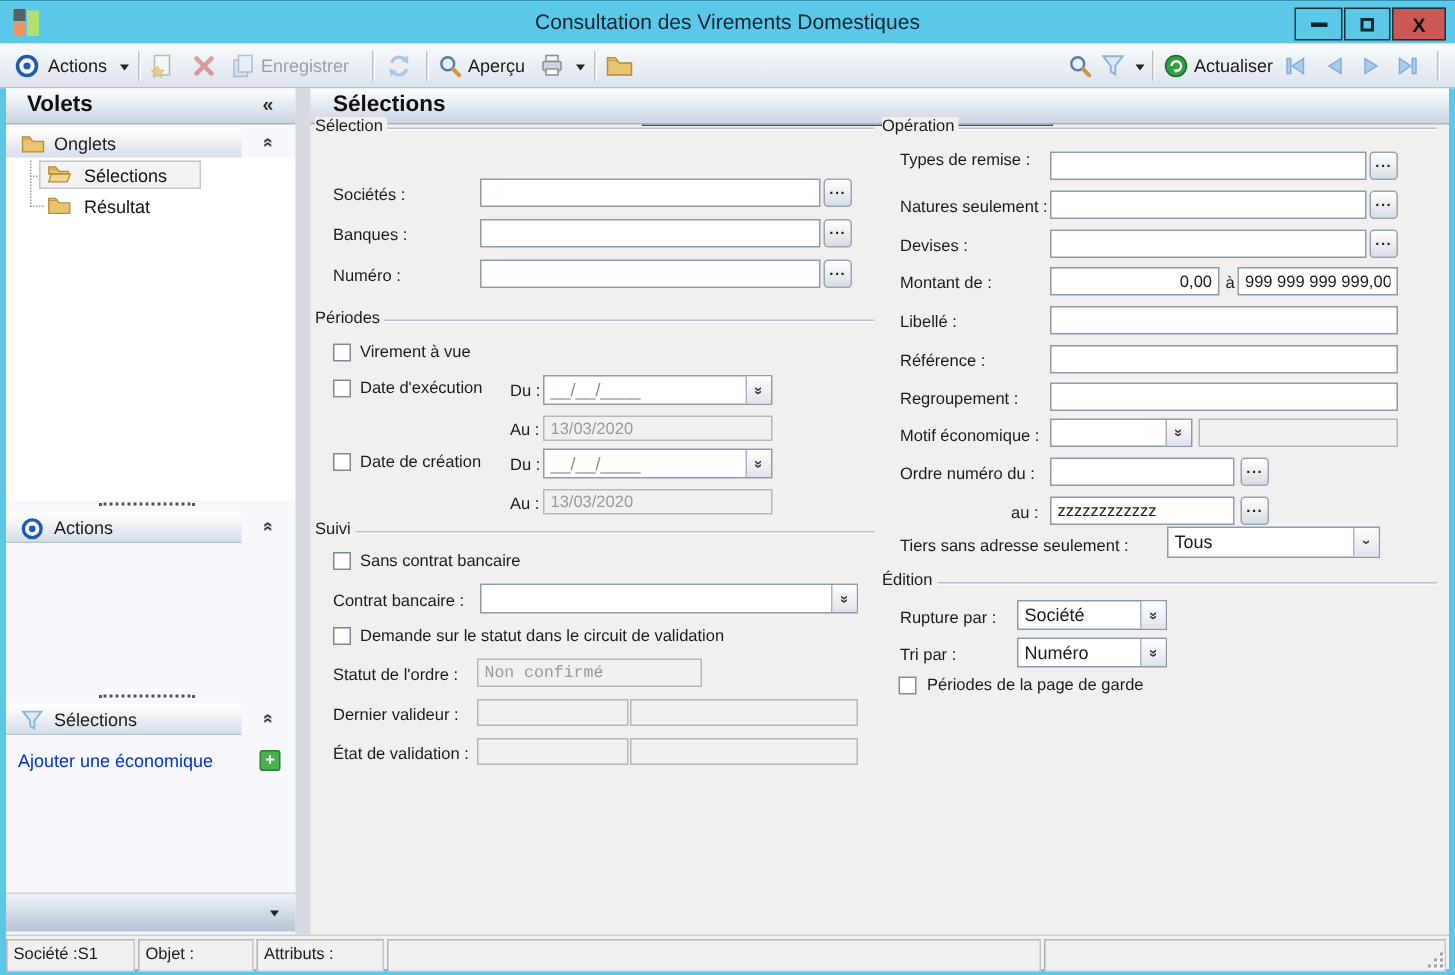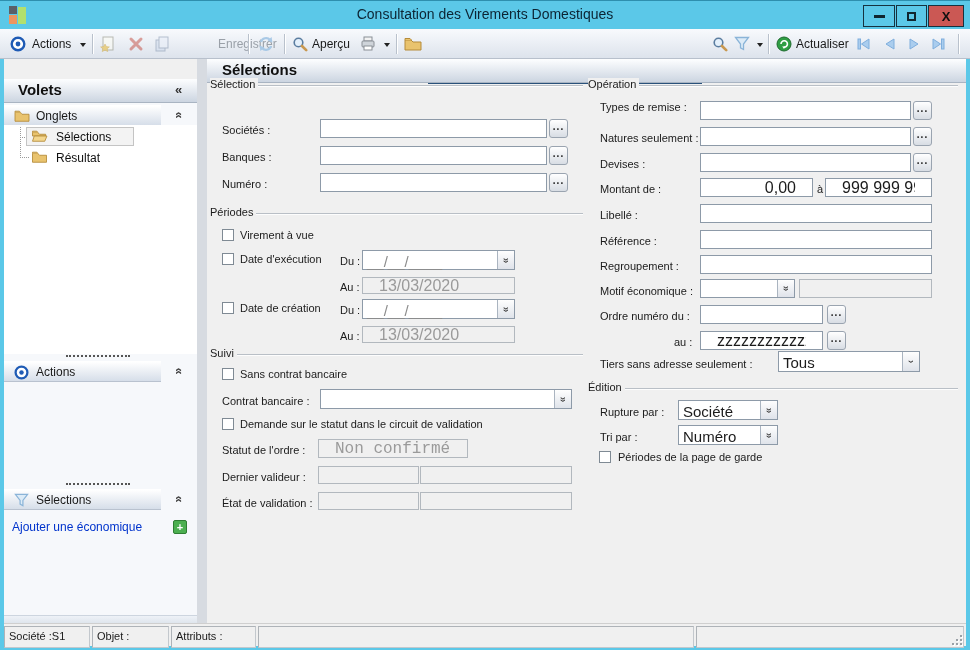--- a/index.html
+++ b/index.html
@@ -16,32 +16,32 @@
   .winbtn { position:absolute; top:4px; height:22px; border:1px solid #16323f; display:flex; align-items:center; justify-content:center; }
   .winbtn.min { left:863px; width:32px; background:#5bc8e8; }
   .winbtn.max { left:896px; width:31px; background:#5bc8e8; }
   .winbtn.close { left:928px; width:36px; background:#cb5854; font-weight:bold; font-size:13px; color:#101010; }
   .dash { width:11px; height:3px; background:#10262f; }
   .sqr { width:9px; height:9px; border:2px solid #10262f; background:transparent; }
 
   
   .toolbar { position:absolute; left:0; top:28px; width:970px; height:30px; background:linear-gradient(#f8fafd,#dde3ec); border-bottom:1px solid #b8c0cc; }
   .tbtxt { position:absolute; top:8px; font-size:12px; color:#1a1a1a; white-space:nowrap; }
-  .tbtxt.dis { color:#9aa0a8;margin-left:44px; }
+  .tbtxt.dis { color:#9aa0a8; }
   .sep { position:absolute; top:5px; width:1px; height:20px; background:#b9c1cc; box-shadow:1px 0 0 #fff; }
   .tbicon { position:absolute; top:7px; width:16px; height:16px; }
   .tri-down { width:0; height:0; border-left:3.5px solid transparent; border-right:3.5px solid transparent; border-top:4px solid #222; }
   .tb-dd { position:absolute; top:14px; }
   .tb-input { position:absolute; left:428px; top:32px; width:274px; height:23px; border:1px solid #29517a; background:#fff; font-size:12px; padding:0 4px; font-family:inherit; }
 
   
   .side-border-l { position:absolute; left:0; top:58px; width:4px; height:592px; background:#5bc8e8; }
   .side-border-r { position:absolute; left:966px; top:58px; width:4px; height:592px; background:#5bc8e8; }
   .bottom-border { position:absolute; left:0; top:645px; width:970px; height:5px; background:#5bc8e8; }
-  .sidebar { position:absolute; left:4px; top:58px; width:193px; height:564px; background:#f6f8fb;margin-top:20px; }
+  .sidebar { position:absolute; left:4px; top:58px; width:193px; height:564px; background:#f6f8fb; }
   .panel-hdr { position:absolute; left:0; width:193px; height:24px; background:linear-gradient(#fdfeff,#ccd5e1); border-bottom:1px solid #a9b4c2; }
   .volets-title { position:absolute; left:14px; top:2px; font-size:15px; font-weight:bold; color:#101010; }
   .collapse-gl { position:absolute; left:171px; top:3px; font-size:13px; font-weight:bold; color:#333; }
   .sec-hdr { position:absolute; left:0; width:157px; height:21px; background:linear-gradient(#ffffff,#d6dee9); border-top:1px solid #fff; border-bottom:1px solid #b9c2cf; }
   .sec-hdr .sec-label { position:absolute; left:32px; top:3px; font-size:12px; color:#1a1a1a; }
   .chev-up { position:absolute; left:172px; top:2px; font-size:12px; font-weight:bold; color:#444; display:inline-block; transform:rotate(90deg); }
   .tree { position:absolute; left:0; top:46px; width:193px; height:229px; background:#fff; }
   .tree-item-label { position:absolute; font-size:12px; color:#101010; white-space:nowrap; }
   .sel-box { position:absolute; left:22px; top:2px; width:108px; height:19px; background:#f3f3f3; border:1px solid #c4c4c4; }
   .dot-v { position:absolute; border-left:1px dotted #9a9a9a; }
@@ -56,27 +56,27 @@
 
   
   .main-hdr { position:absolute; left:207px; top:58px; width:759px; height:24px; background:linear-gradient(#fdfeff,#ccd5e1); border-bottom:1px solid #a9b4c2; }
   .main-title { position:absolute; left:15px; top:2px; font-size:15px; font-weight:bold; color:#101010; }
   .form { position:absolute; left:0; top:58px; width:970px; height:564px; pointer-events:none; }
   .form > * { pointer-events:auto; }
 
   .lbl { position:absolute; font-size:11px; color:#1b1b1b; white-space:nowrap; }
   .grp-title { position:absolute; font-size:11px; color:#1b1b1b; background:#f0f0f0; padding-right:3px; z-index:2; }
   .grp-line { position:absolute; height:1px; background:#b9bfc6; box-shadow:0 1px 0 #fdfdfd; }
-  .inp { position:absolute; background:#fff; border:1px solid #8d9aa8; font-size:16px; padding:0 16px; font-family:inherit; color:#1b1b1b; }
+  .inp { position:absolute; background:#fff; border:1px solid #8d9aa8; font-size:11px; padding:0 4px; font-family:inherit; color:#1b1b1b; }
   .inp.dis { background:#f0f0f0; color:#9a9a9a; border-color:#b2b8be; }
   .inp.ralign { text-align:right; }
   .chk { position:absolute; width:12px; height:12px; background:#fff; border:1px solid #7f8a94; }
   .ell { position:absolute; width:19px; height:19px; background:linear-gradient(#ffffff,#d8dde4); border:1px solid #9aa4b0; border-radius:3px; font-size:10px; font-weight:bold; letter-spacing:1px; color:#222; text-align:center; line-height:13px; }
   .combo { position:absolute; background:#fff; border:1px solid #8d9aa8; }
-  .combo .val { display:block; font-size:15px; color:#1b1b1b; padding:2px 20px 0 4px; white-space:nowrap; overflow:hidden; }
+  .combo .val { display:block; font-size:12px; color:#1b1b1b; padding:2px 20px 0 4px; white-space:nowrap; overflow:hidden; }
   .combo .val.gray { color:#8c8c8c; }
   .dd-btn { position:absolute; right:0; top:0; bottom:0; width:17px; background:linear-gradient(#fefefe,#dfe3ea); border-left:1px solid #aab4c0; display:flex; align-items:center; justify-content:center; }
   .chevd { display:inline-block; transform:rotate(-90deg); font-size:10px; font-weight:bold; color:#3a3a3a; }
 
   
   .statusbar { position:absolute; left:4px; top:622px; width:962px; height:23px; background:#f0f0f0; border-top:1px solid #cfcfcf; }
   .scell { position:absolute; top:2px; height:19px; border:1px solid #c3c8cd; border-top-color:#aeb3b8; border-left-color:#aeb3b8; font-size:11px; color:#1b1b1b; padding:3px 0 17px 4px; background:#f0f0f0; }
   .grip { position:absolute; left:946px; top:9px; width:12px; height:12px; }
   .grip i { position:absolute; width:2px; height:2px; background:#9aa0a6; box-shadow:1px 1px 0 #fff; }
 

